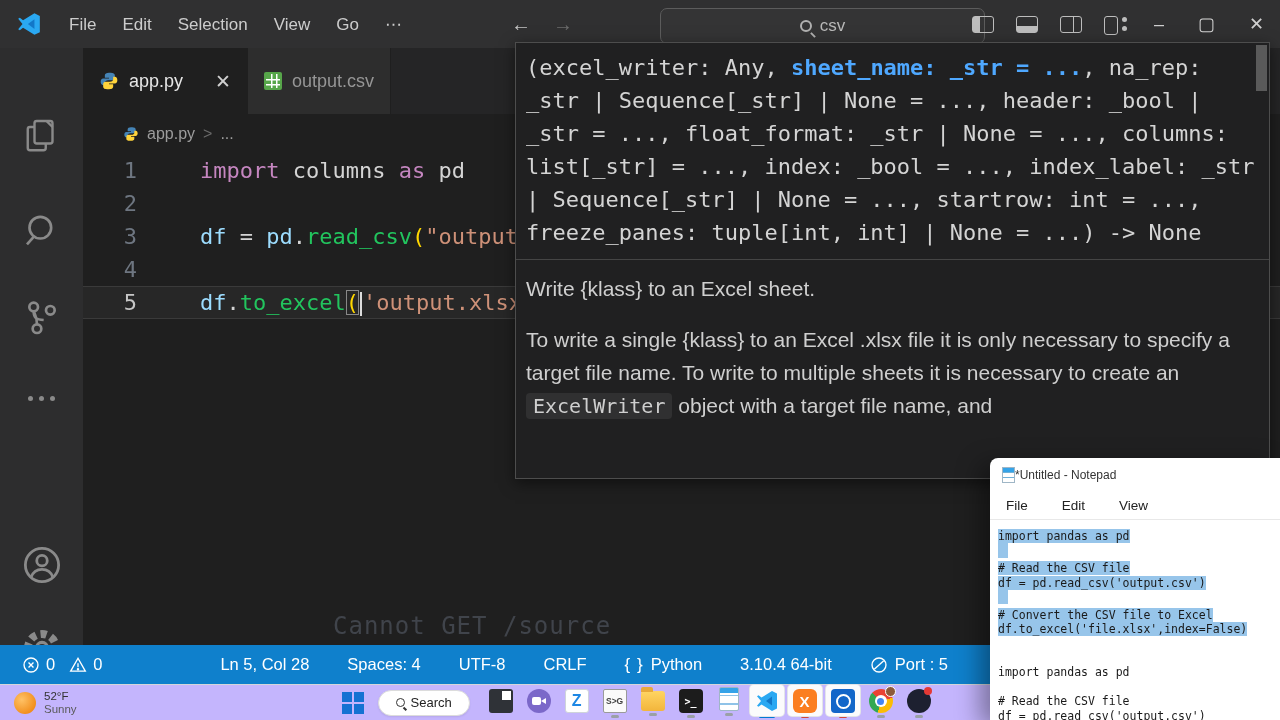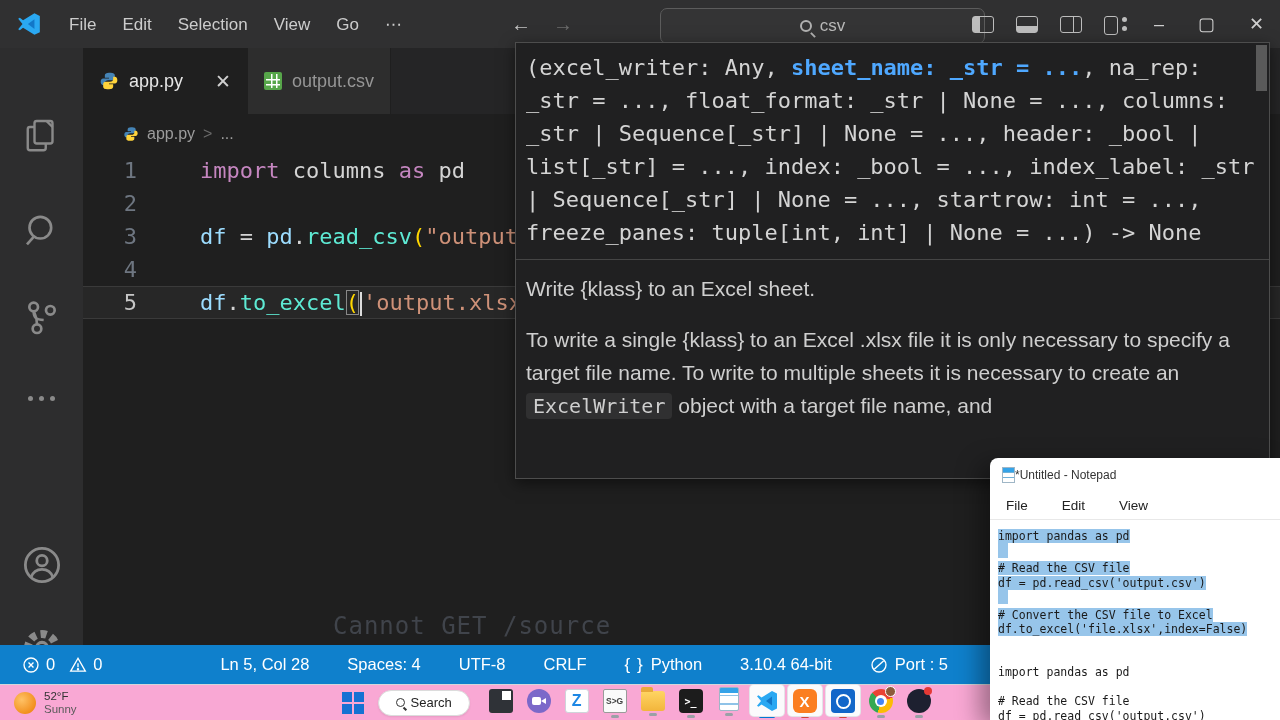--- a/index.html
+++ b/index.html
@@ -69,21 +69,21 @@
   
   #editor { position:absolute; left:83px; top:154px; right:0; bottom:75px;
             background:#1f1f1f; overflow:hidden; }
   .code-line { display:flex; height:33px; line-height:33px; font-size:22px; position:relative; }
   .code-line.current { background:rgba(255,255,255,0.04);
         box-shadow:inset 0 1px 0 rgba(255,255,255,0.09), inset 0 -1px 0 rgba(255,255,255,0.09); }
   .gutter { width:82px; text-align:right; padding-right:28px; color:#6e7681; flex:none; }
   .current .gutter { color:#c6c6c6; }
   .code-text { padding-left:35px; white-space:pre; }
   .t-kw { color:#C586C0; } .t-pl { color:#D4D4D4; } .t-var{ color:#9CDCFE; }
-  .t-fn { color:#5eead4; } .t-str{ color:#CE9178; } .t-br { color:#FFD700; }
+  .t-fn { color:#22c55e; } .t-str{ color:#CE9178; } .t-br { color:#FFD700; }
   .t-brbox { outline:1px solid #888; outline-offset:-1px; }
   .cursor { display:inline-block; width:2px; height:24px; background:#dcdcdc;
             vertical-align:middle; margin:0 1px; }
   #ghost-text { position:absolute; left:250px; top:458px; font-size:24px; font-weight:normal;
                 color:#40444b; letter-spacing:1px; }
 
   
   #tooltip { position:absolute; left:515px; top:42px; width:755px; height:437px;
              background:#202021; border:1px solid #4d4d4d; z-index:5;
              box-shadow:0 4px 14px rgba(0,0,0,.5); overflow:hidden; }
@@ -102,21 +102,21 @@
                background:#0f80cc; color:#ffffff; display:flex; align-items:center;
                font-size:16.5px; z-index:3; }
   .sb-left { display:flex; align-items:center; gap:6px; margin-left:22px; }
   .sb-ico svg { display:block; }
   .sb-right { display:flex; align-items:center; gap:38px; margin-left:118px; white-space:nowrap; }
   .sb-item { display:flex; align-items:center; gap:7px; }
   .braces { font-size:17px; letter-spacing:1px; }
 
   
   #taskbar { position:absolute; left:0; top:684px; width:1280px; height:36px;
-             background:#f9a8d4; border-top:1px solid #d4d6da; display:flex;
+             background:#c4b5fd; border-top:1px solid #d4d6da; display:flex;
              align-items:center; z-index:4; }
   #weather { display:flex; align-items:center; gap:8px; margin-left:14px; }
   .sun { width:22px; height:22px; border-radius:50%;
          background:radial-gradient(circle at 35% 35%, #ffc266, #ec7b00); }
   .wx-txt { font-size:11.5px; color:#333; line-height:13px; }
   .wx-txt .cond { color:#5a5a5a; }
   #start-btn { margin-left:265px; width:22px; height:22px; display:grid;
                grid-template-columns:10px 10px; grid-gap:2px; }
   #start-btn i { background:#1572d3; width:10px; height:10px; }
   #tb-search { margin-left:14px; width:92px; height:26px; background:#ffffff;
@@ -313,22 +313,22 @@
         <span class="gutter">5</span>
         <span class="code-text"><span class="t-var">df</span><span class="t-pl">.</span><span class="t-fn">to_excel</span><span class="t-br t-brbox">(</span><span class="cursor"></span><span class="t-str">'output.xlsx</span></span>
       </div>
     </div>
   <div id="ghost-text" class="mono">Cannot GET /source</div>
 </div>
 
 <div id="tooltip">
   <div class="sig mono" id="sig-lines">
       <div class="sig-line"><span class="t-pl">(excel_writer: Any, </span><span class="t-hl">sheet_name: _str = ...</span><span class="t-pl">, na_rep:</span></div>
+      <div class="sig-line"><span class="t-pl">_str | Sequence[_str] | None = ..., header: _bool |</span></div>
       <div class="sig-line"><span class="t-pl">_str = ..., float_format: _str | None = ..., columns:</span></div>
-      <div class="sig-line"><span class="t-pl">_str | Sequence[_str] | None = ..., header: _bool |</span></div>
       <div class="sig-line"><span class="t-pl">list[_str] = ..., index: _bool = ..., index_label: _str</span></div>
       <div class="sig-line"><span class="t-pl">| Sequence[_str] | None = ..., startrow: int = ...,</span></div>
       <div class="sig-line"><span class="t-pl">freeze_panes: tuple[int, int] | None = ...) -&gt; None</span></div>
     </div>
   <div class="tt-divider"></div>
   <div class="tt-docs">
     <p>Write {klass} to an Excel sheet.</p>
     <p><span>To write a single {klass} to an Excel .xlsx file it is only necessary to specify a target file name. To write to multiple sheets it is necessary to create an </span><span class="code-span">ExcelWriter</span><span> object with a target file name, and</span></p>
   </div>
   <div id="tt-scroll"></div>

